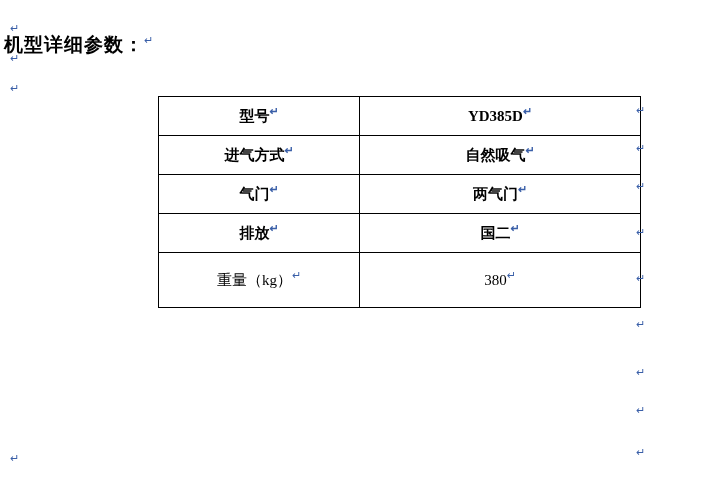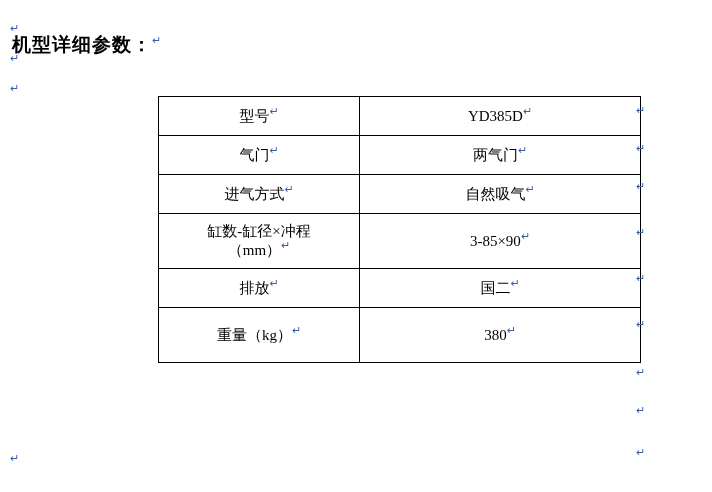--- a/index.html
+++ b/index.html
@@ -35,21 +35,21 @@
     width: 14px;
   }
   .left-marks div {
     height: 30px;
     color: #3a5fa8;
     font-size: 11px;
     font-family: "Liberation Sans", sans-serif;
   }
   .heading {
     position: absolute;
-    left: 12px;
+    left: 4px;
     top: 32px;
     font-size: 19px;
     font-weight: bold;
     font-family: "Liberation Serif", serif;
     letter-spacing: 1px;
     white-space: nowrap;
   }
   .heading .pmark {
     font-weight: normal;
   }
@@ -74,20 +74,21 @@
     width: 196px;
   }
   table.spec td.value {
     width: 276px;
   }
   .row-tall td {
     height: 46px;
   }
   .row-normal td {
     height: 30px;
+    font-weight: bold;
   }
   .two-line {
     display: block;
   }
   .row-mark {
     position: absolute;
     color: #3a5fa8;
     font-size: 11px;
     font-family: "Liberation Sans", sans-serif;
     left: 636px;
@@ -116,41 +117,32 @@
       <tr class="row-normal">
         <td class="label">
           <span>型号</span><span class="pmark">↵</span>
         </td>
         <td class="value">
           <span class="num">YD385D</span><span class="pmark">↵</span>
         </td>
       </tr>
       <tr class="row-normal">
         <td class="label">
-          <span>气门</span><span class="pmark">↵</span>
-        </td>
-        <td class="value">
-          <span>两气门</span><span class="pmark">↵</span>
-        </td>
-      </tr>
-      <tr class="row-normal">
-        <td class="label">
           <span>进气方式</span><span class="pmark">↵</span>
         </td>
         <td class="value">
           <span>自然吸气</span><span class="pmark">↵</span>
         </td>
       </tr>
-      <tr class="row-tall">
+      <tr class="row-normal">
         <td class="label">
-          <span class="two-line">缸数-缸径×冲程</span>
-          <span class="two-line"><span>（mm）</span><span class="pmark">↵</span></span>
+          <span>气门</span><span class="pmark">↵</span>
         </td>
         <td class="value">
-          <span class="num">3-85×90</span><span class="pmark">↵</span>
+          <span>两气门</span><span class="pmark">↵</span>
         </td>
       </tr>
       <tr class="row-normal">
         <td class="label">
           <span>排放</span><span class="pmark">↵</span>
         </td>
         <td class="value">
           <span>国二</span><span class="pmark">↵</span>
         </td>
       </tr>

